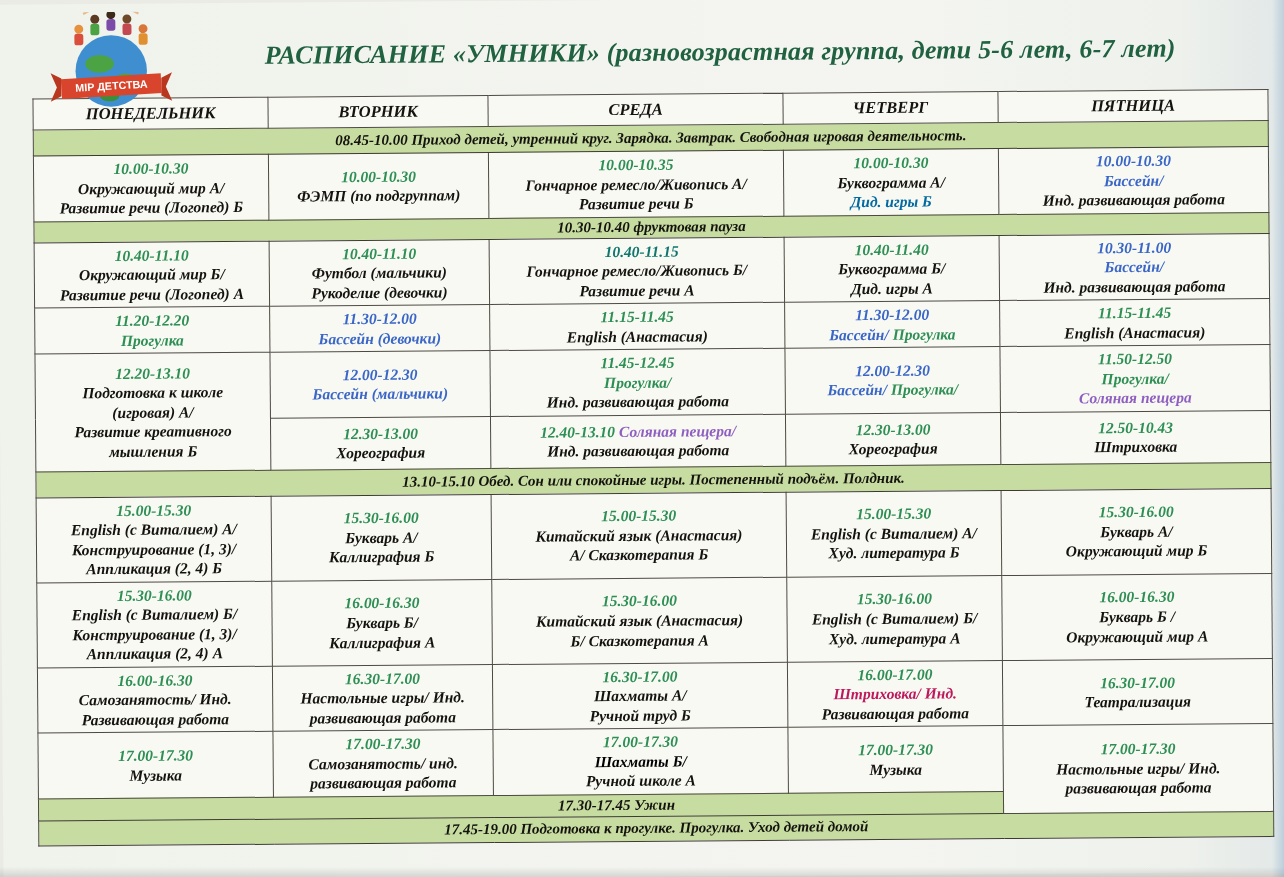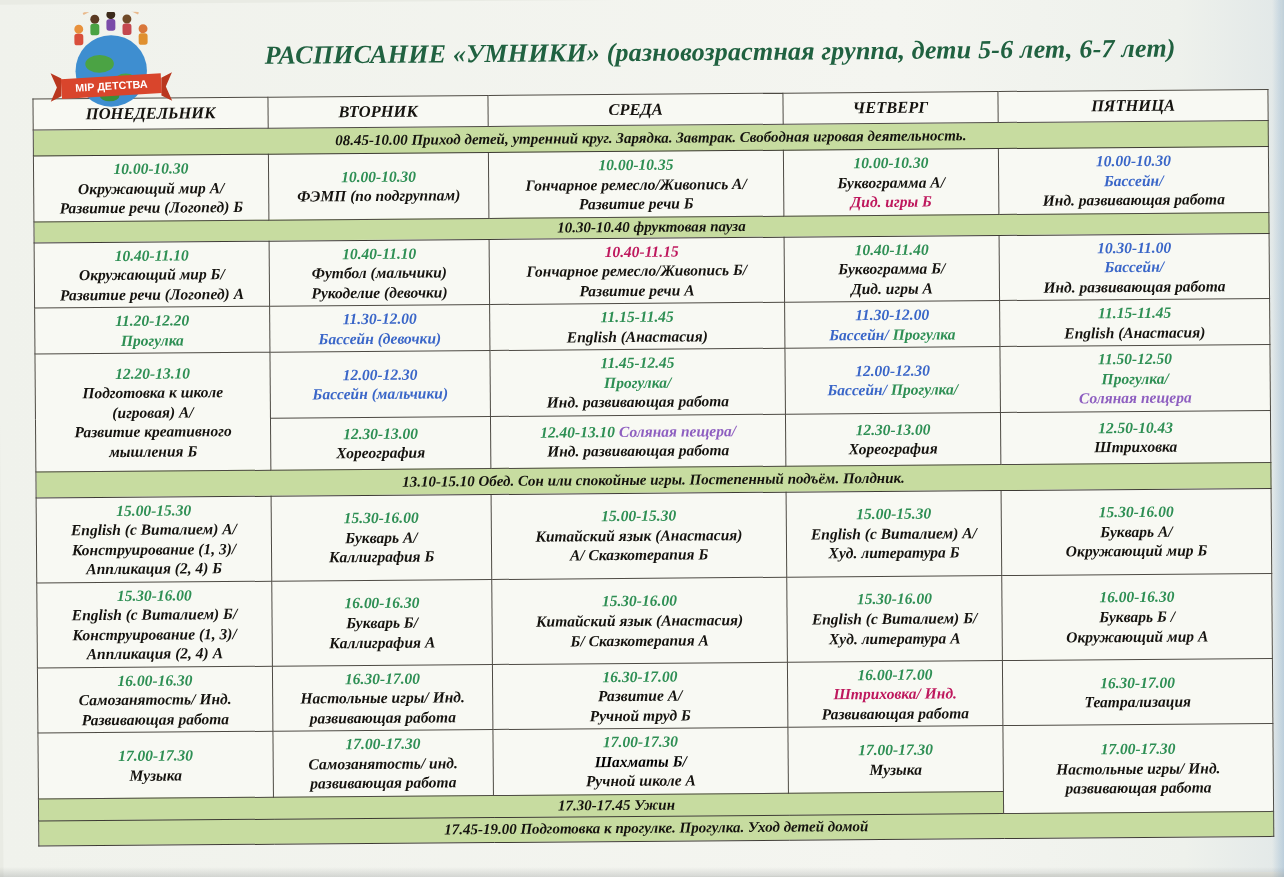--- a/index.html
+++ b/index.html
@@ -133,21 +133,21 @@
             <div class="line"><span style="color: rgb(21, 19, 15);">ФЭМП (по подгруппам)</span></div>
           </td>
           <td class="cell">
             <div class="line"><span style="color: rgb(46, 143, 84);">10.00-10.35</span></div>
             <div class="line"><span style="color: rgb(21, 19, 15);">Гончарное ремесло/Живопись А/</span></div>
             <div class="line"><span style="color: rgb(21, 19, 15);">Развитие речи   Б</span></div>
           </td>
           <td class="cell">
             <div class="line"><span style="color: rgb(46, 143, 84);">10.00-10.30</span></div>
             <div class="line"><span style="color: rgb(21, 19, 15); text-align: center;">Буквограмма А/</span></div>
-            <div class="line"><span style="color: #be185d;">Дид. игры Б</span></div>
+            <div class="line"><span style="color: #0369a1;">Дид. игры Б</span></div>
           </td>
           <td class="cell">
             <div class="line"><span style="color: rgb(58, 102, 200);">10.00-10.30</span></div>
             <div class="line"><span style="color: rgb(58, 102, 200);">Бассейн/</span></div>
             <div class="line"><span style="color: rgb(21, 19, 15);">Инд. развивающая работа</span></div>
           </td>
         </tr>
         <tr style="height: 21px;">
           <td colspan="5" class="banner" style="background: rgb(199, 220, 160);">10.30-10.40 фруктовая пауза</td>
         </tr>
@@ -156,21 +156,21 @@
             <div class="line"><span style="color: rgb(46, 143, 84);">10.40-11.10</span></div>
             <div class="line"><span style="color: rgb(21, 19, 15);">Окружающий мир Б/</span></div>
             <div class="line"><span style="color: rgb(21, 19, 15);">Развитие речи (Логопед) А</span></div>
           </td>
           <td class="cell">
             <div class="line"><span style="color: rgb(46, 143, 84);">10.40-11.10</span></div>
             <div class="line"><span style="color: rgb(21, 19, 15);">Футбол (мальчики)</span></div>
             <div class="line"><span style="color: rgb(21, 19, 15);">Рукоделие (девочки)</span></div>
           </td>
           <td class="cell">
-            <div class="line"><span style="color: #be185d; margin-left: 10px;">10.40-11.15</span></div>
+            <div class="line"><span style="color: #0f766e; margin-left: 10px;">10.40-11.15</span></div>
             <div class="line"><span style="color: rgb(21, 19, 15);">Гончарное ремесло/Живопись Б/</span></div>
             <div class="line"><span style="color: rgb(21, 19, 15);">Развитие речи   А</span></div>
           </td>
           <td class="cell">
             <div class="line"><span style="color: rgb(46, 143, 84);">10.40-11.40</span></div>
             <div class="line"><span style="color: rgb(21, 19, 15);">Буквограмма Б/</span></div>
             <div class="line"><span style="color: rgb(21, 19, 15);">Дид. игры А</span></div>
           </td>
           <td class="cell">
             <div class="line"><span style="color: rgb(58, 102, 200);">10.30-11.00</span></div>
@@ -310,21 +310,21 @@
             <div class="line"><span style="color: rgb(21, 19, 15);">Самозанятость/ Инд.</span></div>
             <div class="line"><span style="color: rgb(21, 19, 15);">Развивающая работа</span></div>
           </td>
           <td class="cell">
             <div class="line"><span style="color: rgb(46, 143, 84);">16.30-17.00</span></div>
             <div class="line"><span style="color: rgb(21, 19, 15);">Настольные игры/  Инд.</span></div>
             <div class="line"><span style="color: rgb(21, 19, 15);">развивающая работа</span></div>
           </td>
           <td class="cell">
             <div class="line"><span style="color: rgb(46, 143, 84);">16.30-17.00</span></div>
-            <div class="line"><span style="color: rgb(21, 19, 15);">Развитие А/</span></div>
+            <div class="line"><span style="color: rgb(21, 19, 15);">Шахматы А/</span></div>
             <div class="line"><span style="color: rgb(21, 19, 15);">Ручной труд Б</span></div>
           </td>
           <td class="cell">
             <div class="line"><span style="color: rgb(46, 143, 84);">16.00-17.00</span></div>
             <div class="line"><span style="color: #be185d;">Штриховка/ Инд.</span></div>
             <div class="line"><span style="color: rgb(21, 19, 15);">Развивающая работа</span></div>
           </td>
           <td class="cell">
             <div class="line"><span style="color: rgb(46, 143, 84);">16.30-17.00</span></div>
             <div class="line"><span style="color: rgb(21, 19, 15); margin-top: 20px;">Театрализация</span></div>

